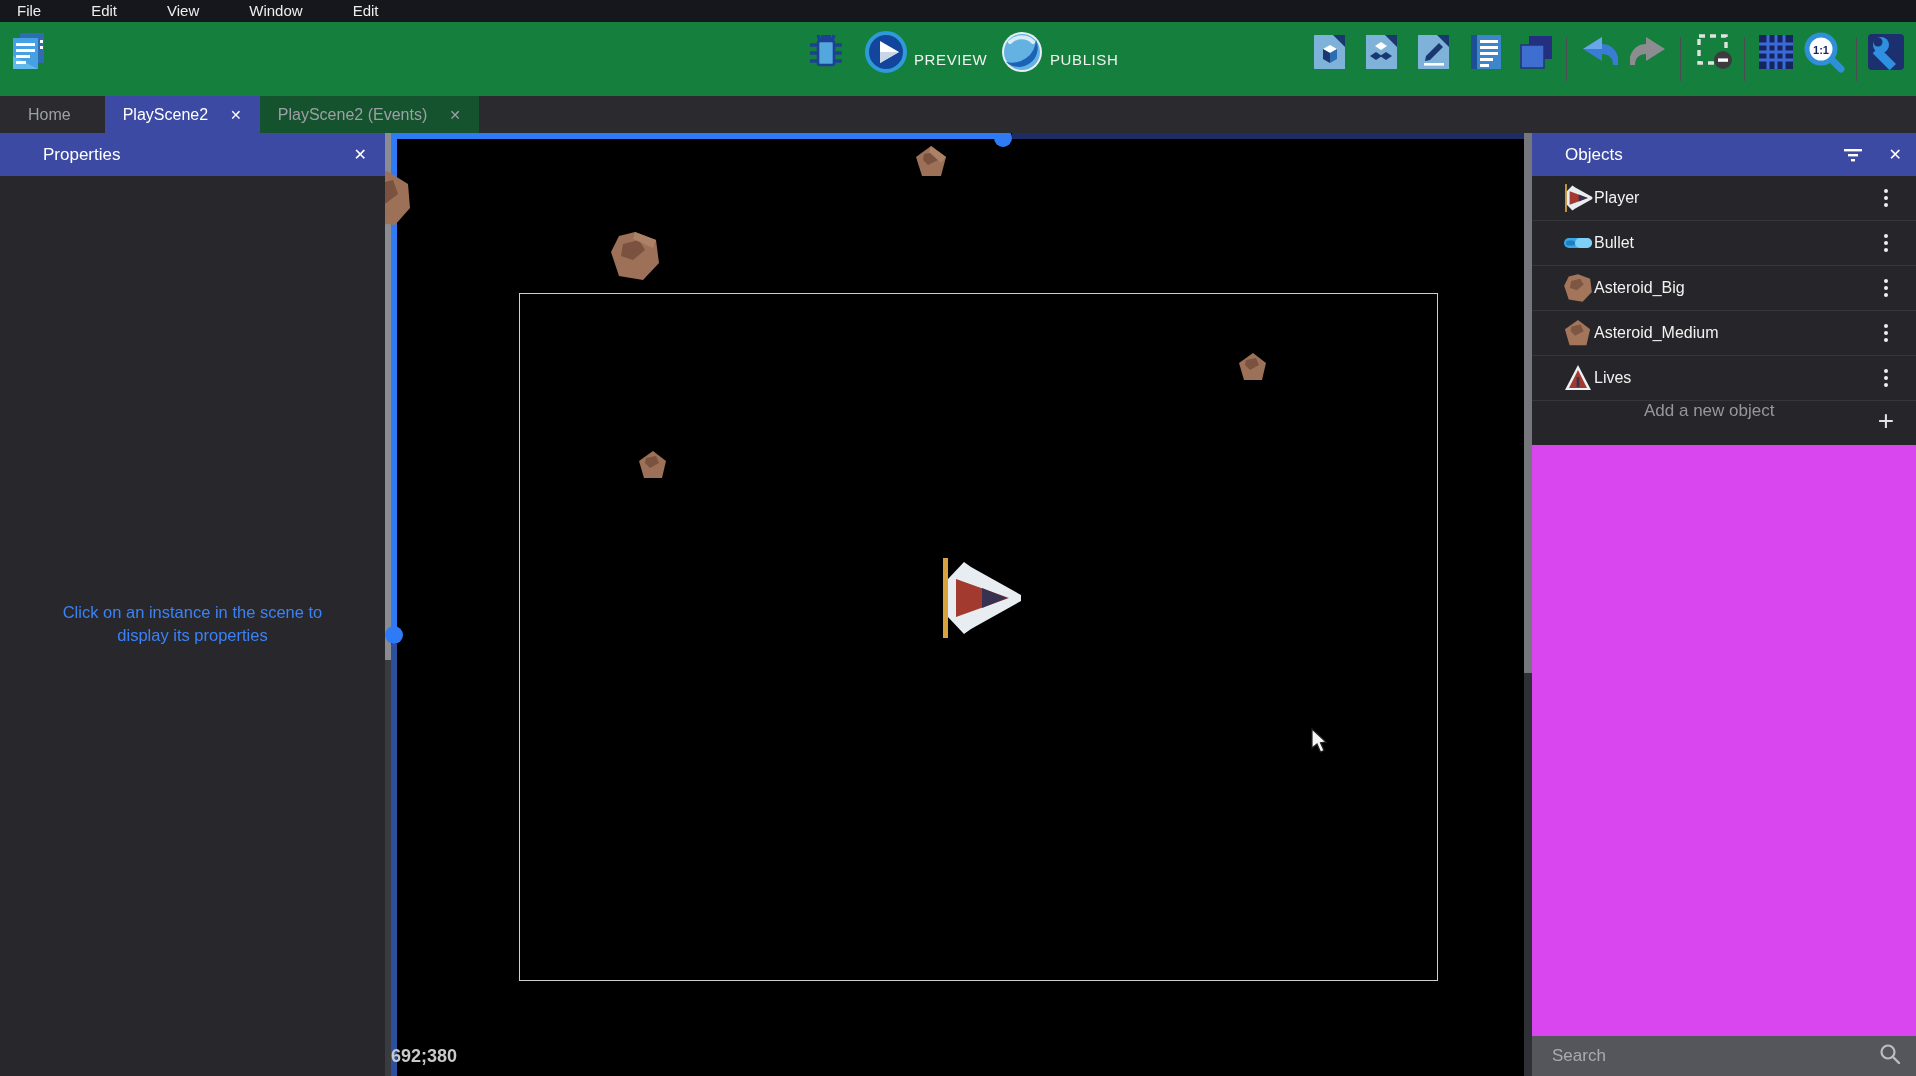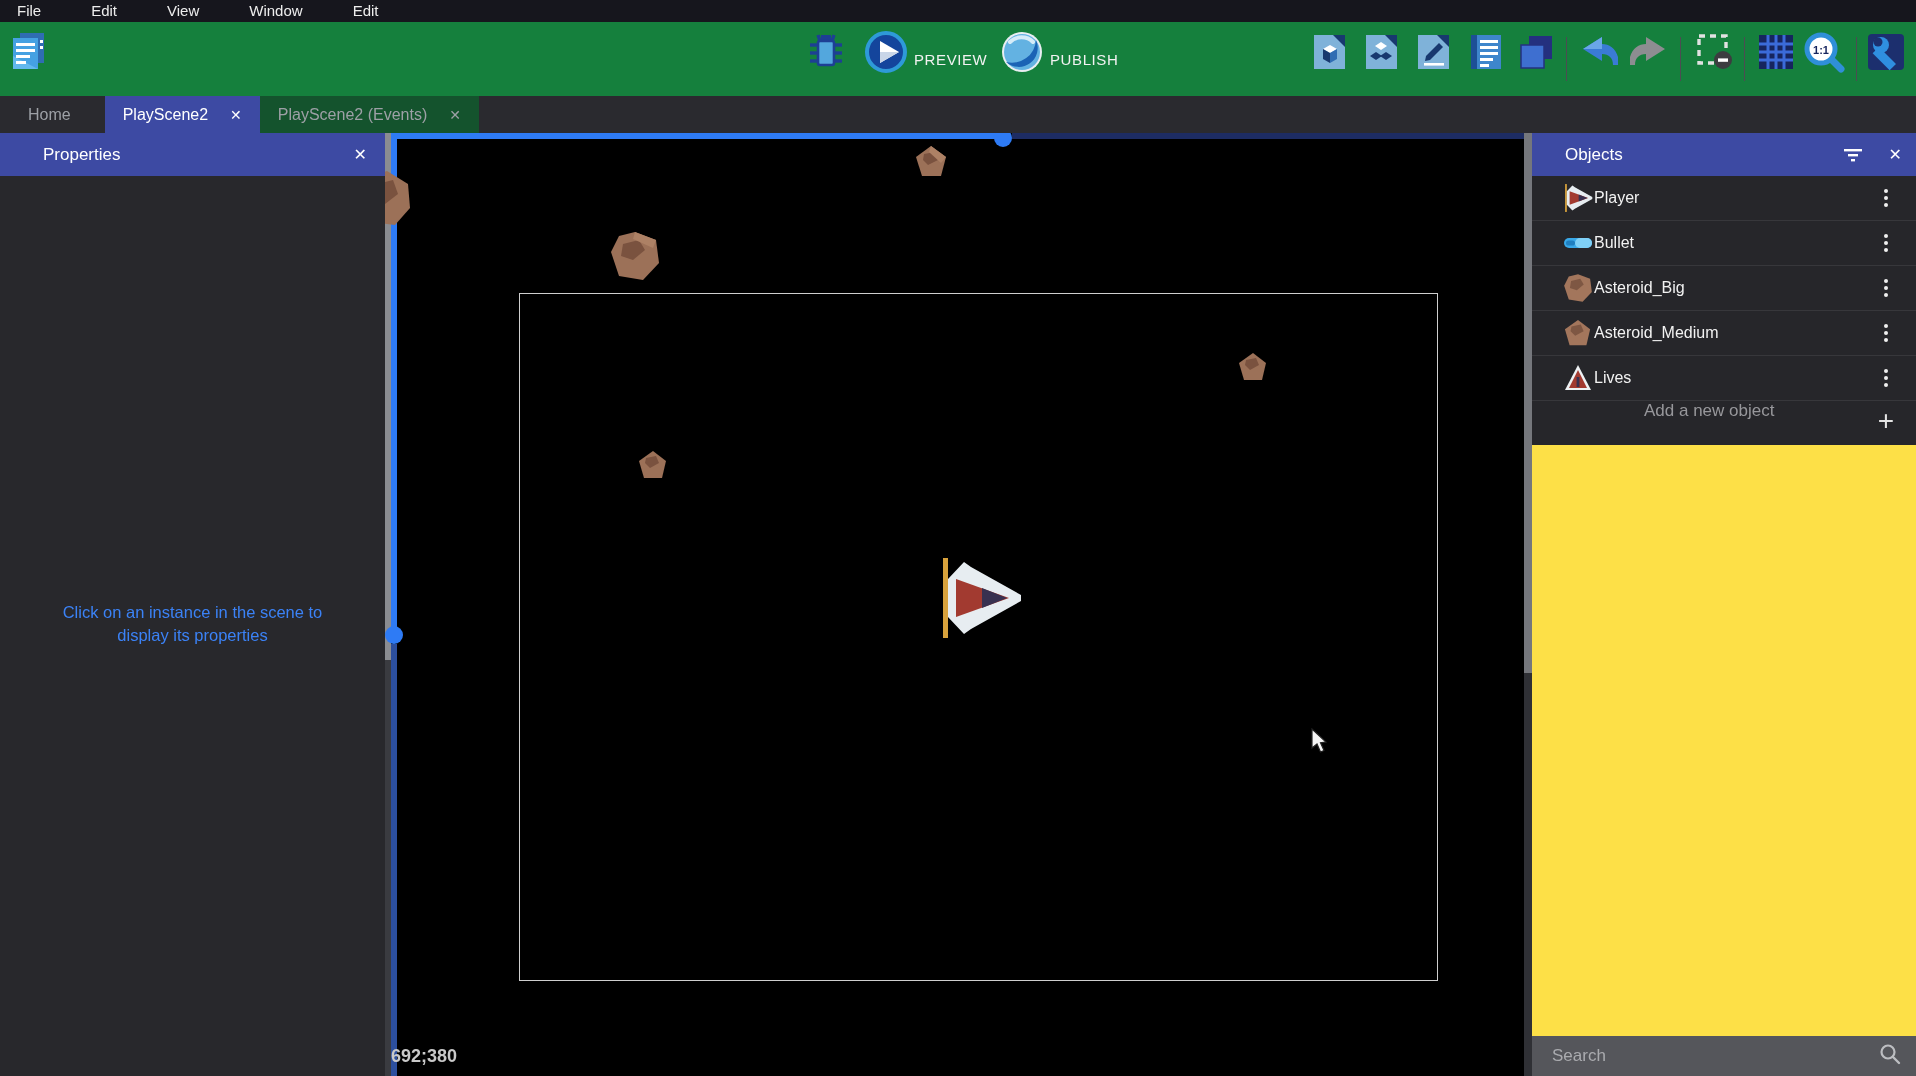--- a/index.html
+++ b/index.html
@@ -53,21 +53,21 @@
   .sel-handle{position:absolute;width:18px;height:18px;border-radius:50%;background:#2e7bf5;}
   .sel-handle.top{left:609px;top:-4px;}
   .sel-handle.left{left:0px;top:493px;}
   .game-bounds{position:absolute;left:134px;top:160px;width:919px;height:688px;
     border:1px solid #cfcfcf;box-sizing:border-box;}
   .sprite{position:absolute;}
   .sprite svg{display:block;width:100%;height:100%;}
   .coords{position:absolute;left:6px;top:913px;color:#c9c9c9;font-size:18px;font-weight:bold;}
   .cursor{position:absolute;left:925px;top:595px;width:22px;height:26px;}
   
-  .objects{position:absolute;left:1532px;top:0;width:384px;height:100%;background:#fde047;}
+  .objects{position:absolute;left:1532px;top:0;width:384px;height:100%;background:#d946ef;}
   .objects .panel-header span.title{margin-left:33px;}
   .objects .ph-filter{position:absolute;right:52px;top:11px;background:none;border:none;padding:0;cursor:default;}
   .objects .ph-close{position:absolute;right:14px;top:12px;}
   .obj-list{position:absolute;left:0;top:43px;right:0;}
   .obj-row{height:44px;display:flex;align-items:center;border-bottom:1px solid #37373b;
     background:#26262a;position:relative;}
   .obj-thumb{width:32px;height:32px;margin-left:30px;display:flex;align-items:center;justify-content:center;}
   .obj-thumb svg{display:block;}
   .obj-label{color:#f2f2f2;font-size:16px;}
   .kebab{position:absolute;right:24px;top:50%;transform:translateY(-50%);

